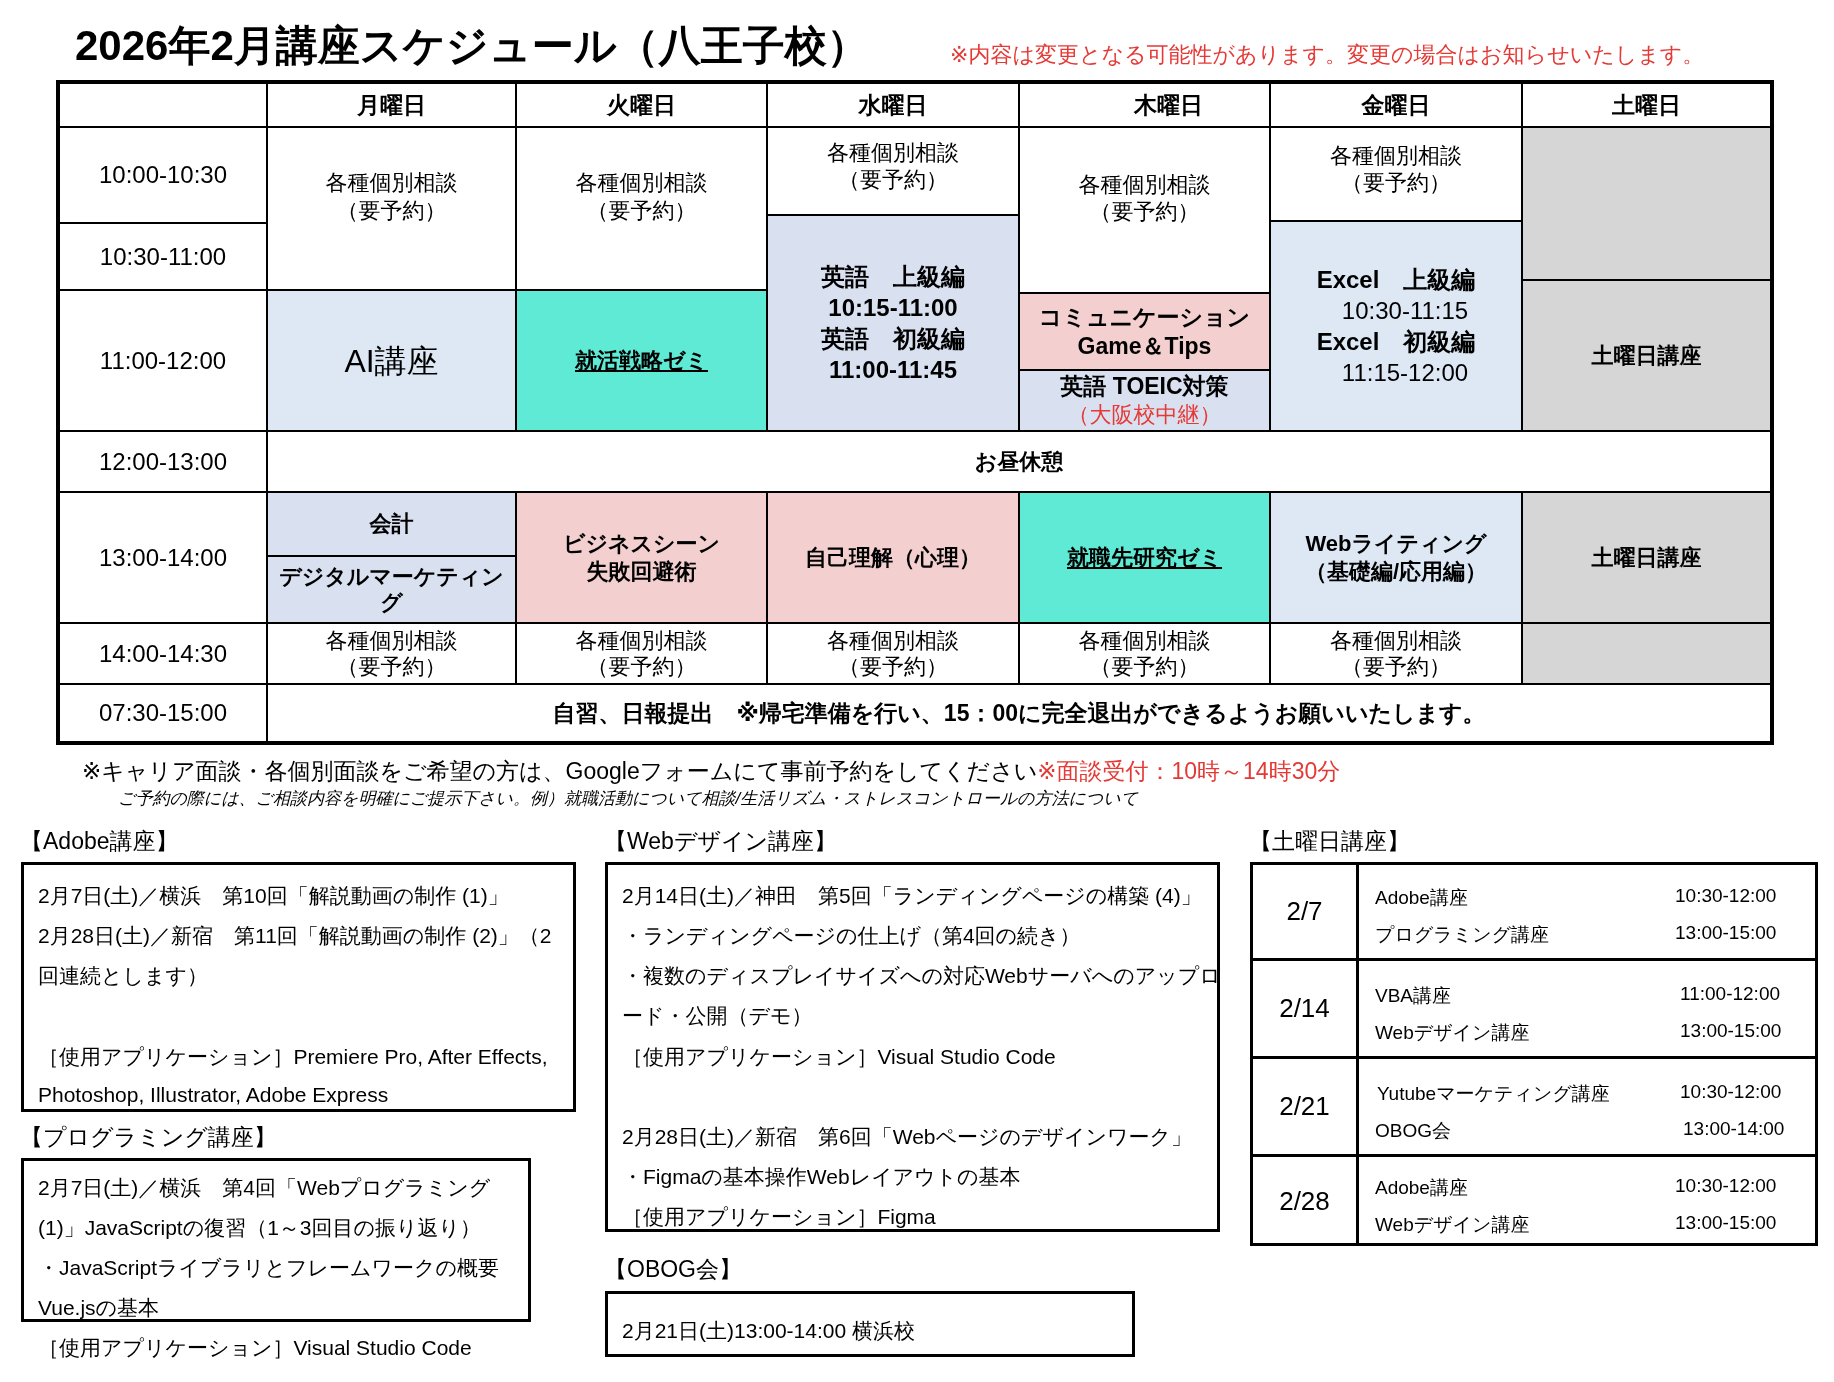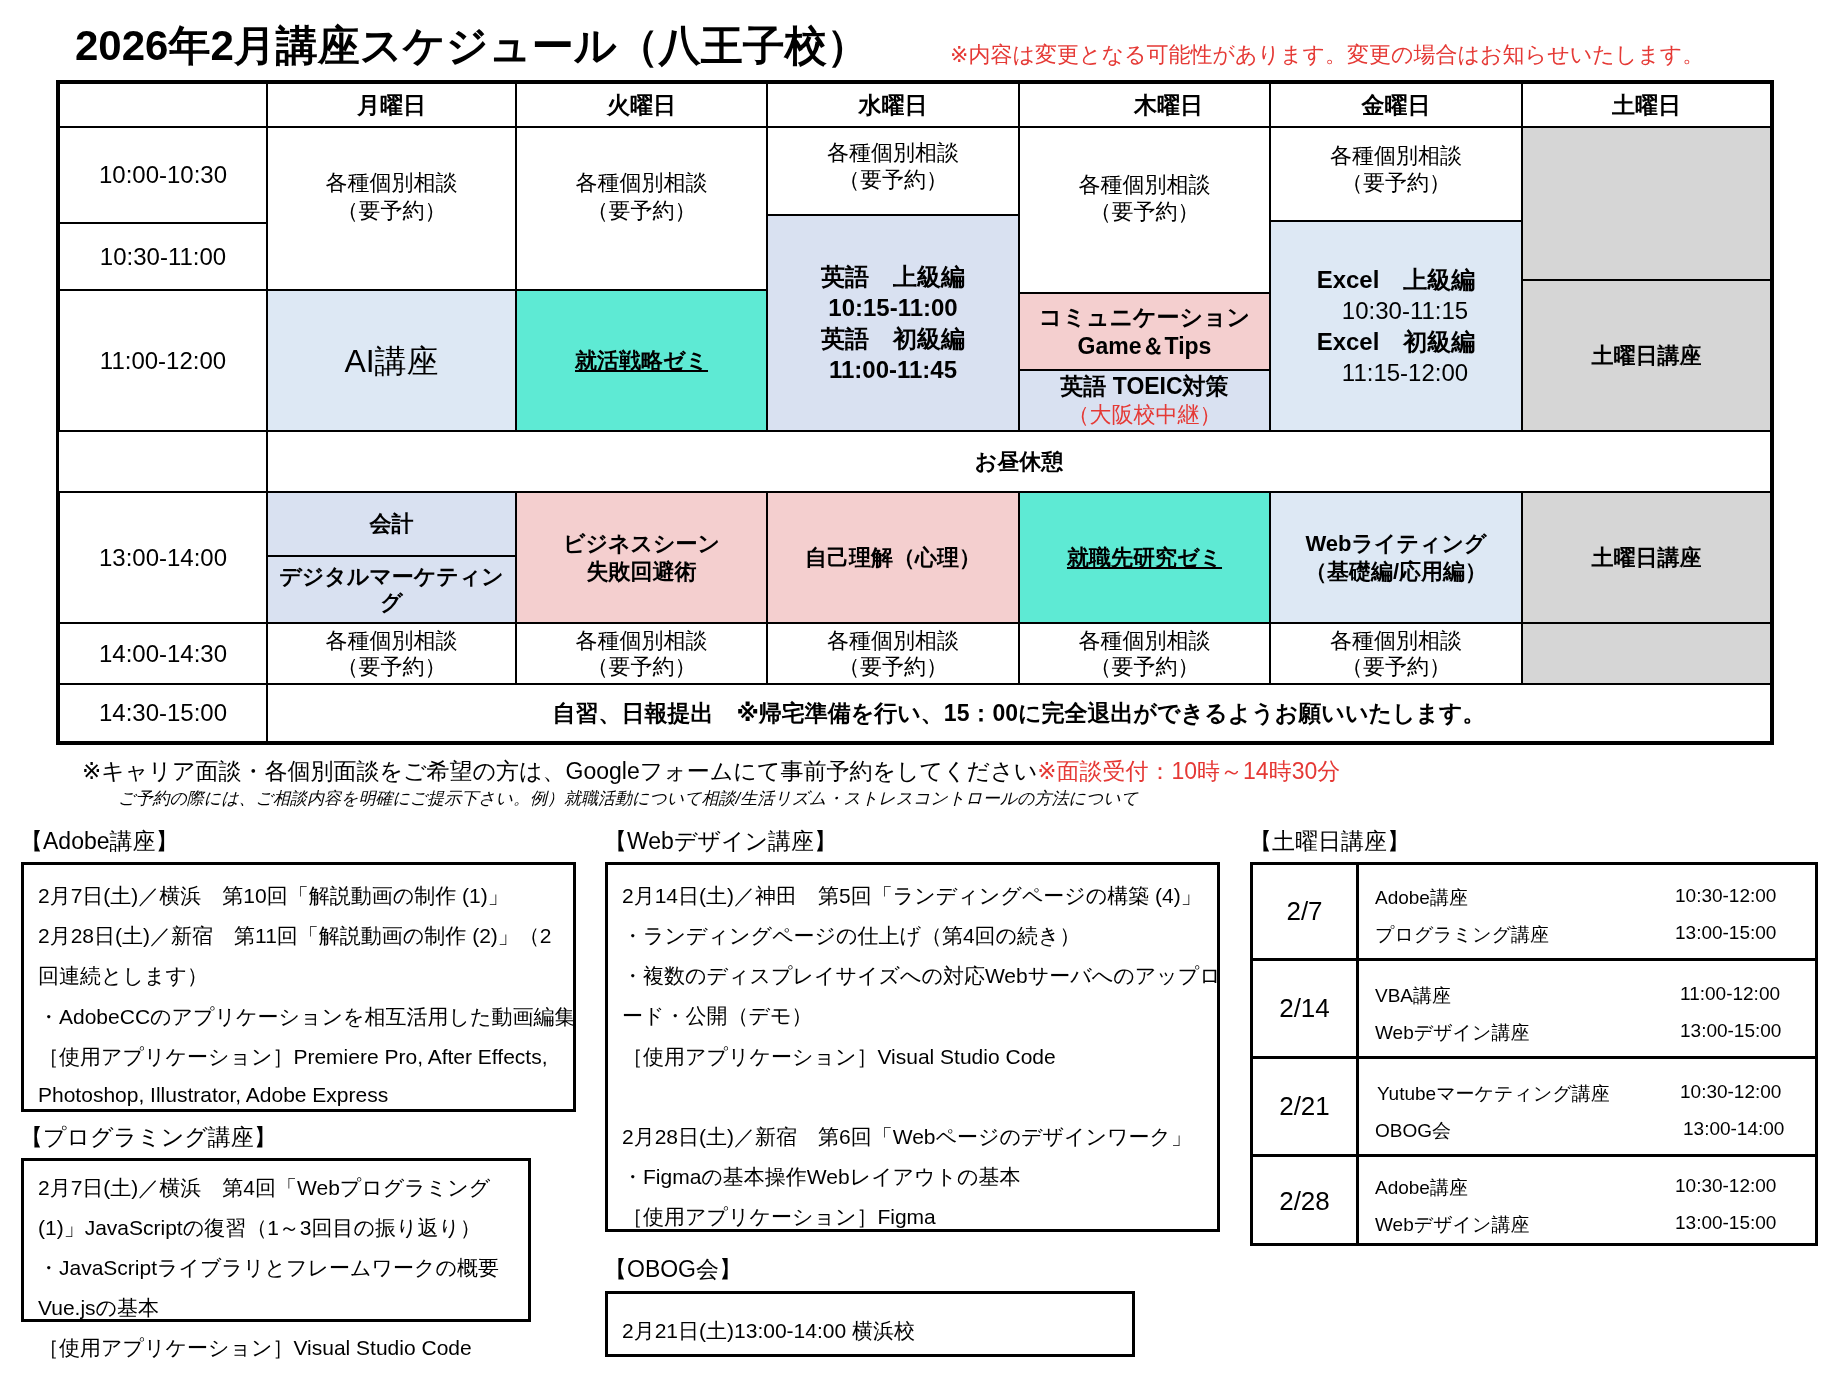--- a/index.html
+++ b/index.html
@@ -51,23 +51,24 @@
   <div class="cell hdr" style="left:208px;top:0;width:251px;height:46px;">月曜日</div>
   <div class="cell hdr" style="left:457px;top:0;width:253px;height:46px;">火曜日</div>
   <div class="cell hdr" style="left:708px;top:0;width:254px;height:46px;">水曜日</div>
   <div class="cell hdr" style="left:960px;top:0;width:253px;height:46px;padding-left:48px;">木曜日</div>
   <div class="cell hdr" style="left:1211px;top:0;width:254px;height:46px;">金曜日</div>
   <div class="cell hdr" style="left:1463px;top:0;width:251px;height:46px;">土曜日</div>
 
   <div class="cell time" style="left:0;top:44px;width:210px;height:98px;">10:00-10:30</div>
   <div class="cell time" style="left:0;top:140px;width:210px;height:69px;">10:30-11:00</div>
   <div class="cell time" style="left:0;top:207px;width:210px;height:143px;">11:00-12:00</div>
+  <div class="cell time" style="left:0;top:348px;width:210px;height:63px;">12:00-13:00</div>
   <div class="cell time" style="left:0;top:409px;width:210px;height:133px;">13:00-14:00</div>
   <div class="cell time" style="left:0;top:540px;width:210px;height:63px;">14:00-14:30</div>
-  <div class="cell time" style="left:0;top:601px;width:210px;height:60px;">14:30-15:00</div>
+  <div class="cell time" style="left:0;top:601px;width:210px;height:60px;">07:30-15:00</div>
 
   <div class="cell" style="left:208px;top:44px;width:251px;height:165px;padding-bottom:24px;">
     <span>各種個別相談</span>
     <span>（要予約）</span>
   </div>
   <div class="cell blue big" style="left:208px;top:207px;width:251px;height:143px;">AI講座</div>
 
   <div class="cell" style="left:457px;top:44px;width:253px;height:165px;padding-bottom:24px;">
     <span>各種個別相談</span>
     <span>（要予約）</span>
@@ -157,21 +158,20 @@
 <div class="abs note1">
   <span>※キャリア面談・各個別面談をご希望の方は、Googleフォームにて事前予約をしてください</span><span class="red">※面談受付：10時～14時30分</span>
 </div>
 <div class="abs note2">ご予約の際には、ご相談内容を明確にご提示下さい。例）就職活動について相談/生活リズム・ストレスコントロールの方法について</div>
 
 <div class="abs sec-h" style="left:20px;top:826px;">【Adobe講座】</div>
 <div class="box" style="left:21px;top:862px;width:555px;height:250px;">
   <div class="box-line" style="top:17px;">2月7日(土)／横浜　第10回「解説動画の制作 (1)」</div>
   <div class="box-line" style="top:57px;">2月28日(土)／新宿　第11回「解説動画の制作 (2)」（2</div>
   <div class="box-line" style="top:97px;">回連続とします）</div>
-  <div class="box-line" style="top:138px;">・AdobeCCのアプリケーションを相互活用した動画編集</div>
   <div class="box-line" style="top:178px;">［使用アプリケーション］Premiere Pro, After Effects,</div>
   <div class="box-line" style="top:218px;">Photoshop, Illustrator, Adobe Express</div>
 </div>
 
 <div class="abs sec-h" style="left:20px;top:1122px;">【プログラミング講座】</div>
 <div class="box" style="left:21px;top:1158px;width:510px;height:164px;">
   <div class="box-line" style="top:13px;">2月7日(土)／横浜　第4回「Webプログラミング</div>
   <div class="box-line" style="top:53px;">(1)」JavaScriptの復習（1～3回目の振り返り）</div>
   <div class="box-line" style="top:93px;">・JavaScriptライブラリとフレームワークの概要</div>
   <div class="box-line" style="top:133px;">Vue.jsの基本</div>

